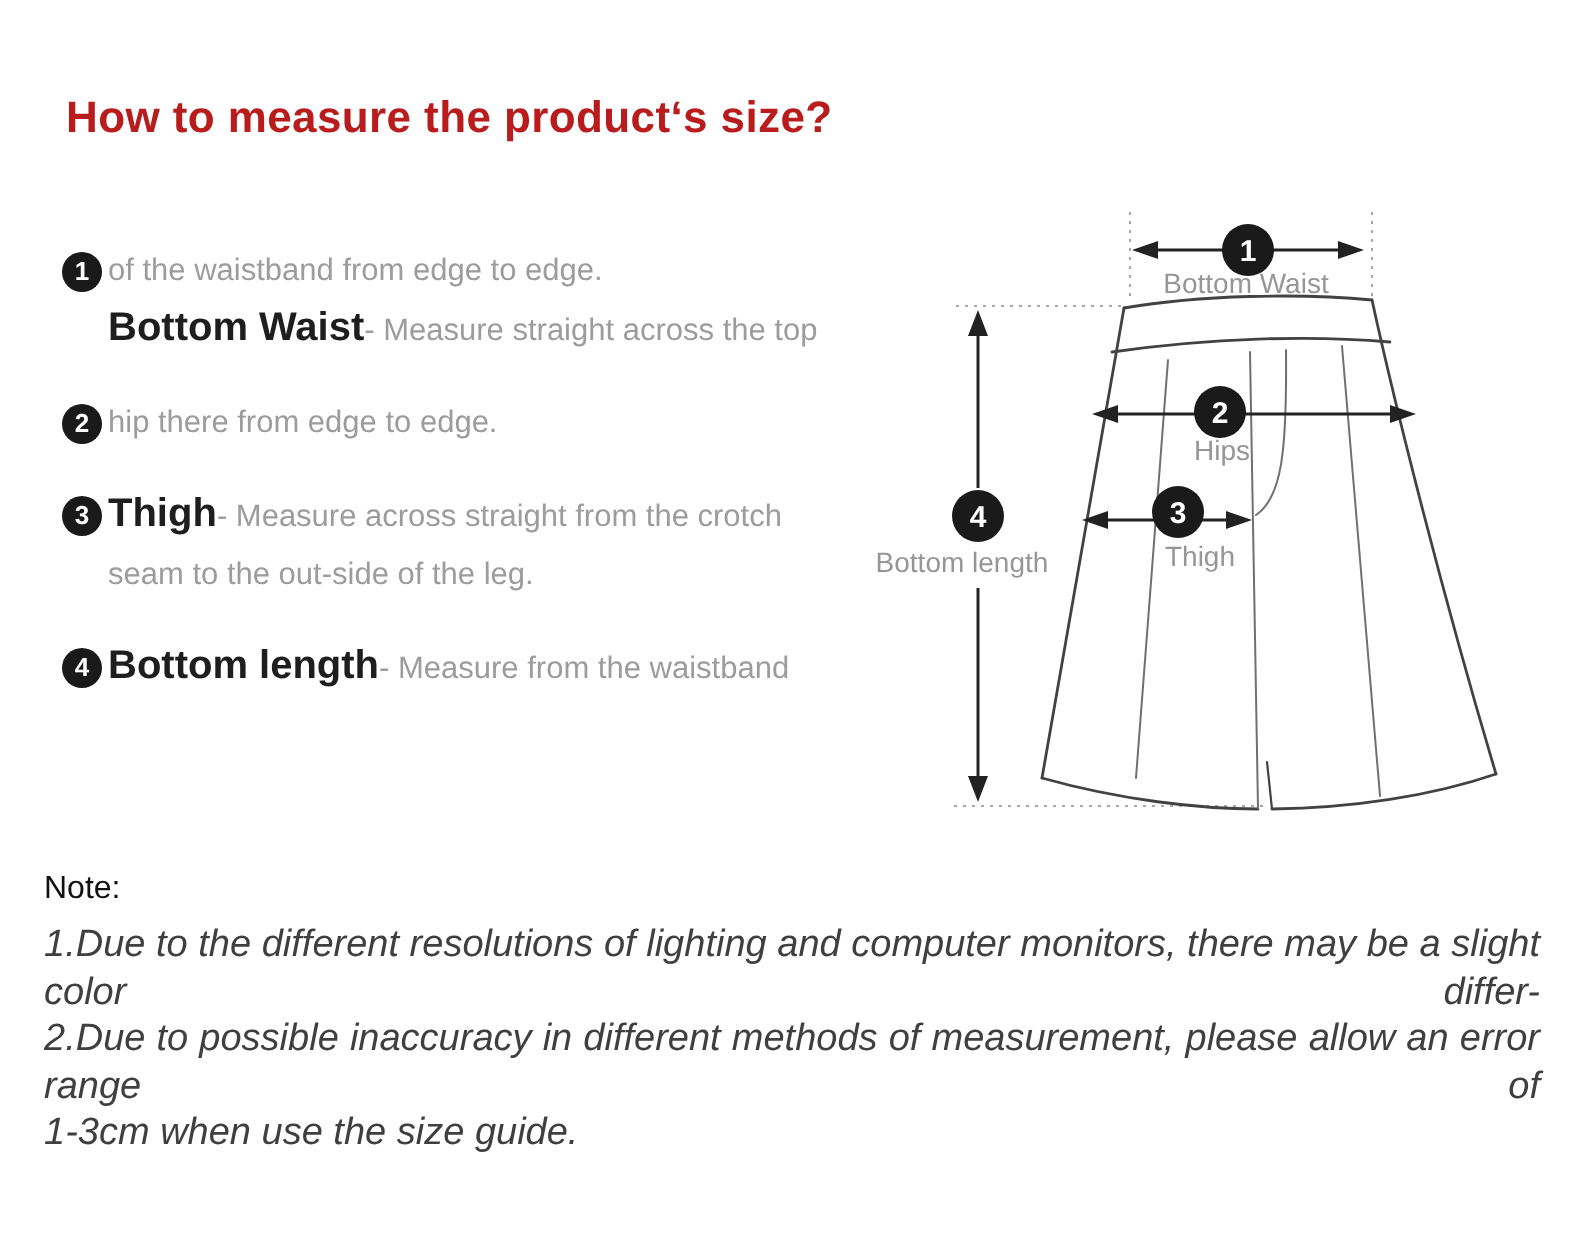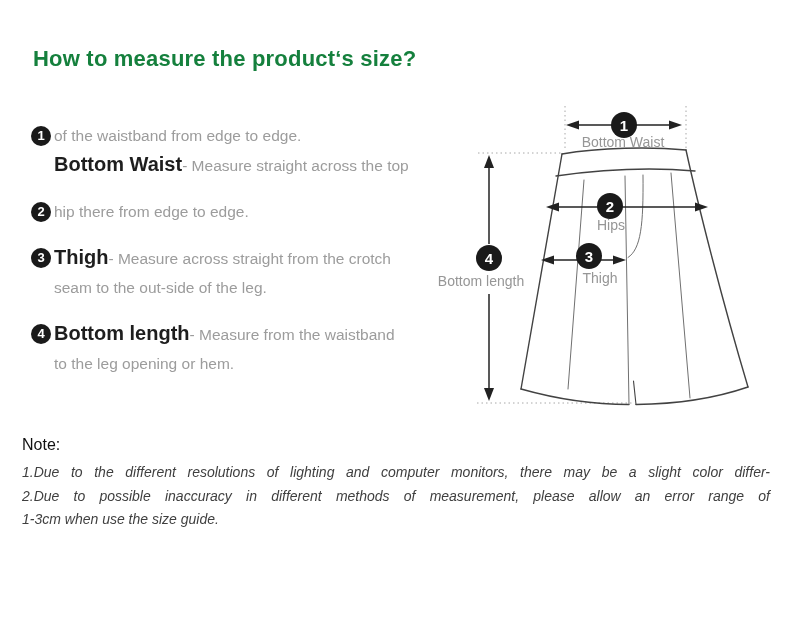--- a/index.html
+++ b/index.html
@@ -2,21 +2,21 @@
 <html><head>
 <meta charset="utf-8">
 <style>
   * { margin: 0; padding: 0; box-sizing: border-box; }
   html, body { width: 790px; height: 617px; background: #ffffff; overflow: hidden; }
   body { font-family: "Liberation Sans", "DejaVu Sans", sans-serif; position: relative; }
 
   .title {
     position: absolute; left: 33px; top: 46px;
     font-size: 22px; line-height: 26px; font-weight: 700;
-    color: #15803d; letter-spacing: 0.2px;
+    color: #b91c1c; letter-spacing: 0.2px;
   }
 
   
   .steps { position: absolute; left: 31px; top: 121px; width: 430px; }
   .step { position: relative; padding-left: 23px; margin-bottom: 17px; }
   .step .badge {
     position: absolute; left: 0; top: 4.5px;
     width: 20px; height: 20px; border-radius: 50%;
     background: #1a1a1a; color: #ffffff;
     font-size: 13px; font-weight: 700; line-height: 20px; text-align: center;
@@ -29,21 +29,21 @@
   .diagram { position: absolute; left: 430px; top: 95px; width: 360px; height: 330px; }
   .diagram text { font-family: "Liberation Sans", "DejaVu Sans", sans-serif; }
   .dim-label { font-size: 14px; fill: #969696; }
   .marker-num { font-size: 15px; font-weight: 700; fill: #ffffff; }
 
   
   .note { position: absolute; left: 22px; top: 435px; width: 748px; }
   .note-heading { font-size: 16px; line-height: 20px; font-weight: 400; color: #111111; }
   .note-lines { margin-top: 6px; }
   .note-line {
-    font-style: italic; font-size: 14px; line-height: 23.5px; color: #3f3f3f;
+    font-style: italic; font-size: 19px; line-height: 23.5px; color: #3f3f3f;
   }
   .note-line.just { text-align: justify; text-align-last: justify; }
 </style>
 </head>
 <body>
 
 <h1 class="title">How to measure the product‘s size?</h1>
 
 <div class="steps">
 
@@ -60,21 +60,20 @@
 
   <div class="step">
     <span class="badge">3</span>
     <div class="line"><span class="name">Thigh</span><span class="desc">- Measure across straight from the crotch</span></div>
     <div class="line desc">seam to the out-side of the leg.</div>
   </div>
 
   <div class="step">
     <span class="badge">4</span>
     <div class="line"><span class="name">Bottom length</span><span class="desc">- Measure from the waistband</span></div>
-    <div class="line desc">to the leg opening or hem.</div>
   </div>
 
 </div>
 
 <svg class="diagram" viewBox="430 95 360 330" width="360" height="330" xmlns="http://www.w3.org/2000/svg">
 
   <g stroke="#a8a8a8" stroke-width="1" stroke-dasharray="1.5 3" fill="none">
     <path d="M565 106 V150"></path>
     <path d="M686 106 V148"></path>
     <path d="M478 153 H562"></path>

